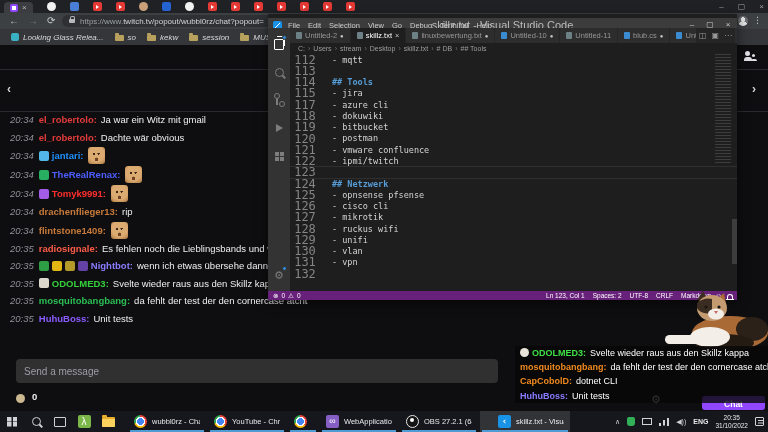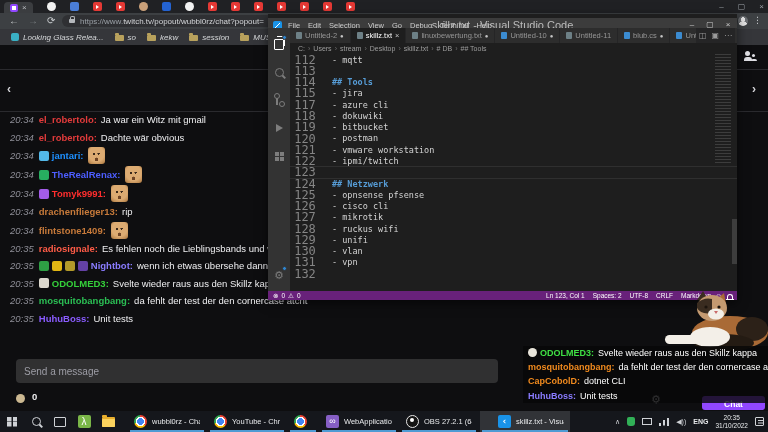--- a/index.html
+++ b/index.html
@@ -147,21 +147,21 @@
   #vs-statusbar .sright{position:absolute;right:26px;display:flex;gap:8px;}
   .bell{width:6px;height:5px;border:1px solid #fff;border-bottom:none;border-radius:3px 3px 0 0;position:relative;margin-top:1px;}
   .bell::after{content:"";position:absolute;left:-2px;bottom:-1.5px;width:8px;height:1px;background:#fff;}
   #sb-icons{position:absolute;right:4px;display:flex;gap:5px;align-items:center;}
 
   
   #cat{position:absolute;left:664px;top:291px;width:104px;height:62px;z-index:6;}
 
   
   #overlay-chat{position:absolute;left:515px;top:346px;width:253px;z-index:7;}
-  .oline{background:rgba(8,8,8,.8);height:14.2px;line-height:14.2px;padding:0 5px;font-size:9px;color:#fff;white-space:nowrap;overflow:hidden;margin-left:8px;}
+  .oline{background:rgba(8,8,8,.8);height:14.2px;line-height:14.2px;padding:0 5px;font-size:9px;color:#fff;white-space:nowrap;overflow:hidden;}
   .oline .uname{font-weight:bold;}
   .oline .badge{width:9px;height:9px;border-radius:50%;vertical-align:-1px;}
 
   
   #taskbar{position:absolute;left:0;top:411px;width:768px;height:21px;background:#15171c;z-index:10;display:flex;align-items:center;}
   .tb-ico{width:24px;height:21px;display:flex;align-items:center;justify-content:center;flex:none;}
   .win{width:10px;height:10px;background:
     linear-gradient(#cfd2d6,#cfd2d6) 0 0/4.5px 4.5px no-repeat,
     linear-gradient(#cfd2d6,#cfd2d6) 0 100%/4.5px 4.5px no-repeat,
     linear-gradient(#cfd2d6,#cfd2d6) 100% 0/4.5px 4.5px no-repeat,
@@ -527,21 +527,21 @@
           <span class="code" data-interactable="false">- bitbucket</span>
         </div>
 
         <div class="line plain" data-interactable="false">
           <span class="ln" data-interactable="false">120</span>
           <span class="code" data-interactable="false">- postman</span>
         </div>
 
         <div class="line plain" data-interactable="false">
           <span class="ln" data-interactable="false">121</span>
-          <span class="code" data-interactable="false">- vmware workstation</span>
+          <span class="code" data-interactable="false">- vmware confluence</span>
         </div>
 
         <div class="line plain" data-interactable="false">
           <span class="ln" data-interactable="false">122</span>
           <span class="code" data-interactable="false">- ipmi/twitch</span>
         </div>
 
         <div class="line cursor" data-interactable="false">
           <span class="ln" data-interactable="false">123</span>
           <span class="code" data-interactable="false"></span>

